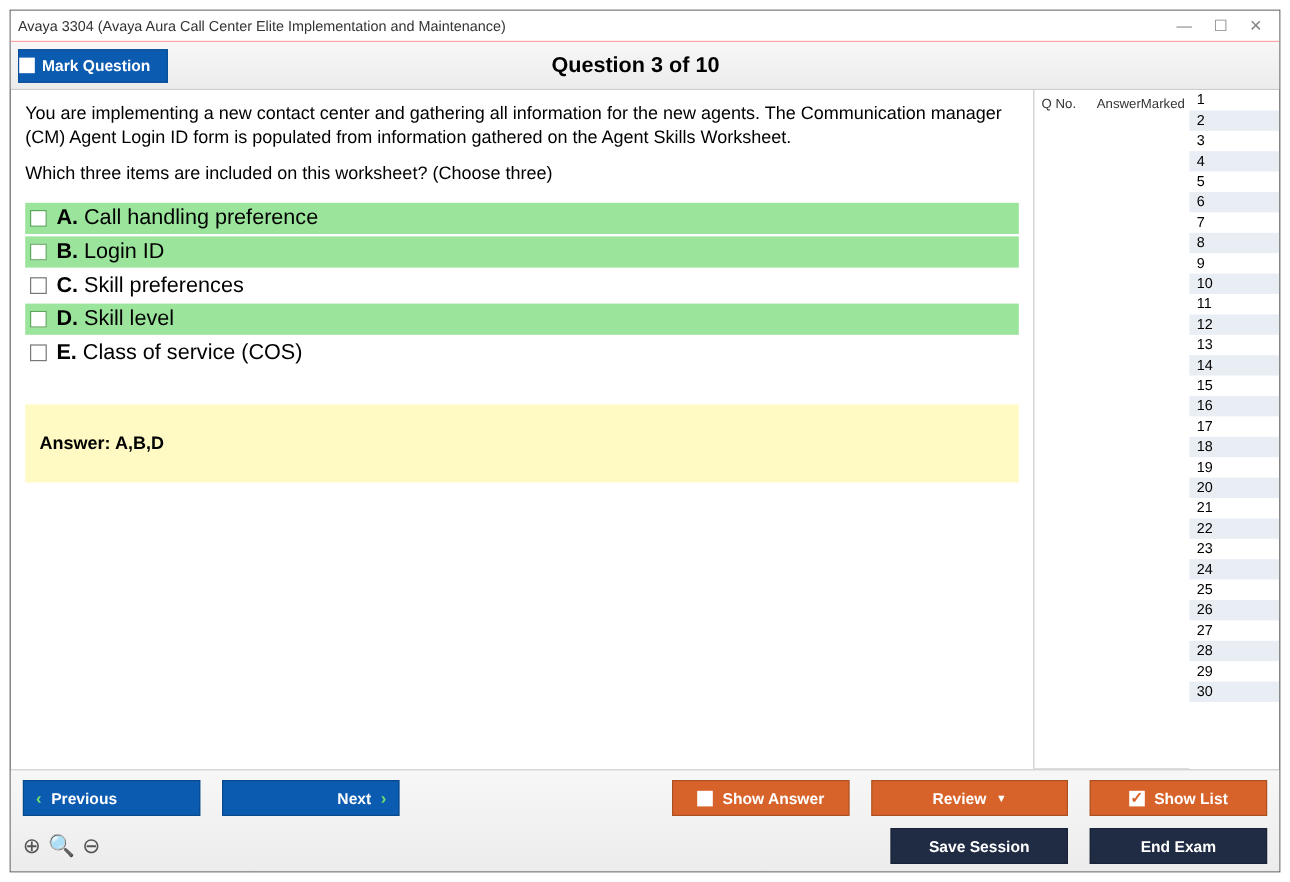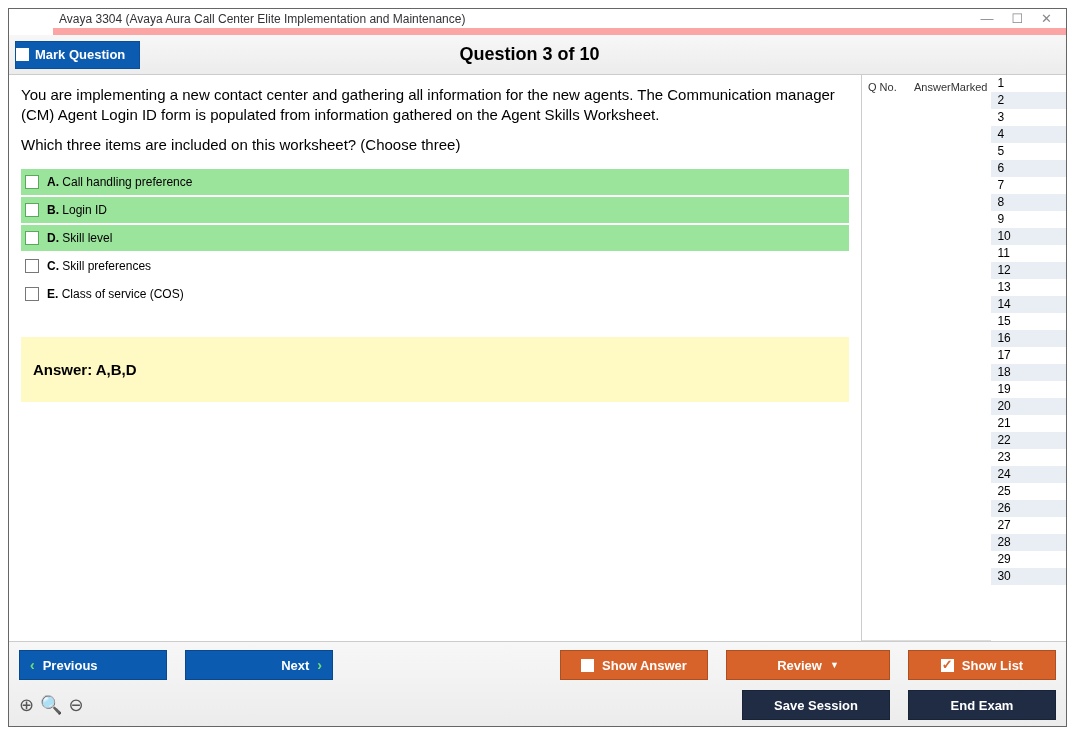--- a/index.html
+++ b/index.html
@@ -16,27 +16,26 @@
     height: 719px;
     border: 1px solid #666;
     background: #fff;
     display: flex;
     flex-direction: column;
     position: relative;
   }
   .titlebar {
     height: 26px;
     background: #fff;
-    border-bottom: 7px solid #fca5a5;
+    border-bottom: 1px solid #fca5a5;
     display: flex;
     align-items: center;
     padding: 0 6px;
     font-size: 12px;
     color: #333;
-    margin-left: 44px;
   }
   .titlebar .title-text { flex: 1; }
   .titlebar .win-controls { display: flex; gap: 18px; color: #888; padding-right: 8px; }
   .titlebar .win-controls span { cursor: pointer; font-size: 13px; }
 
   .headerbar {
     height: 40px;
     background: linear-gradient(#f7f7f7,#ececec);
     border-bottom: 1px solid #ccc;
     display: flex;
@@ -93,21 +92,21 @@
   }
   .answers {
     display: flex;
     flex-direction: column;
     gap: 2px;
   }
   .answer-row {
     display: flex;
     align-items: center;
     padding: 2px 4px;
-    font-size: 12px;
+    font-size: 18px;
     min-height: 26px;
   }
   .answer-row.correct { background: #9be49b; }
   .answer-row .chk {
     width: 14px; height: 14px;
     border: 1px solid #777;
     margin-right: 8px;
     background: #fff;
     cursor: pointer;
   }
@@ -239,27 +238,27 @@
 
       <div class="answers" id="answers">
           <div class="answer-row correct">
             <span class="chk"></span>
             <span class="lbl"><b>A. </b>Call handling preference</span>
           </div>
           <div class="answer-row correct">
             <span class="chk"></span>
             <span class="lbl"><b>B. </b>Login ID</span>
           </div>
+          <div class="answer-row">
+            <span class="chk"></span>
+            <span class="lbl"><b>C. </b>Skill preferences</span>
+          </div>
           <div class="answer-row correct">
             <span class="chk"></span>
             <span class="lbl"><b>D. </b>Skill level</span>
-          </div>
-          <div class="answer-row">
-            <span class="chk"></span>
-            <span class="lbl"><b>C. </b>Skill preferences</span>
           </div>
           <div class="answer-row">
             <span class="chk"></span>
             <span class="lbl"><b>E. </b>Class of service (COS)</span>
           </div>
         </div>
 
       <div class="answer-panel">
         <span>Answer: A,B,D</span>
       </div>

